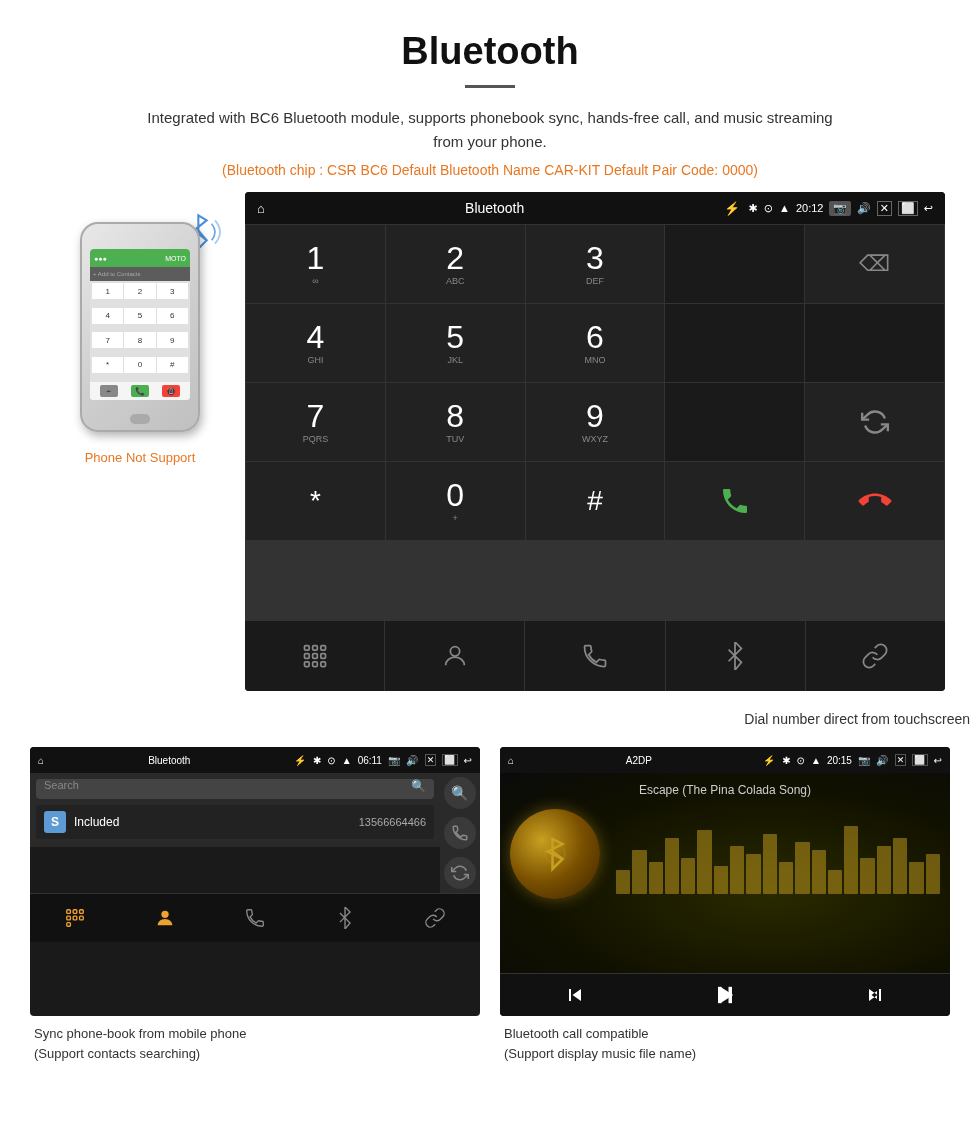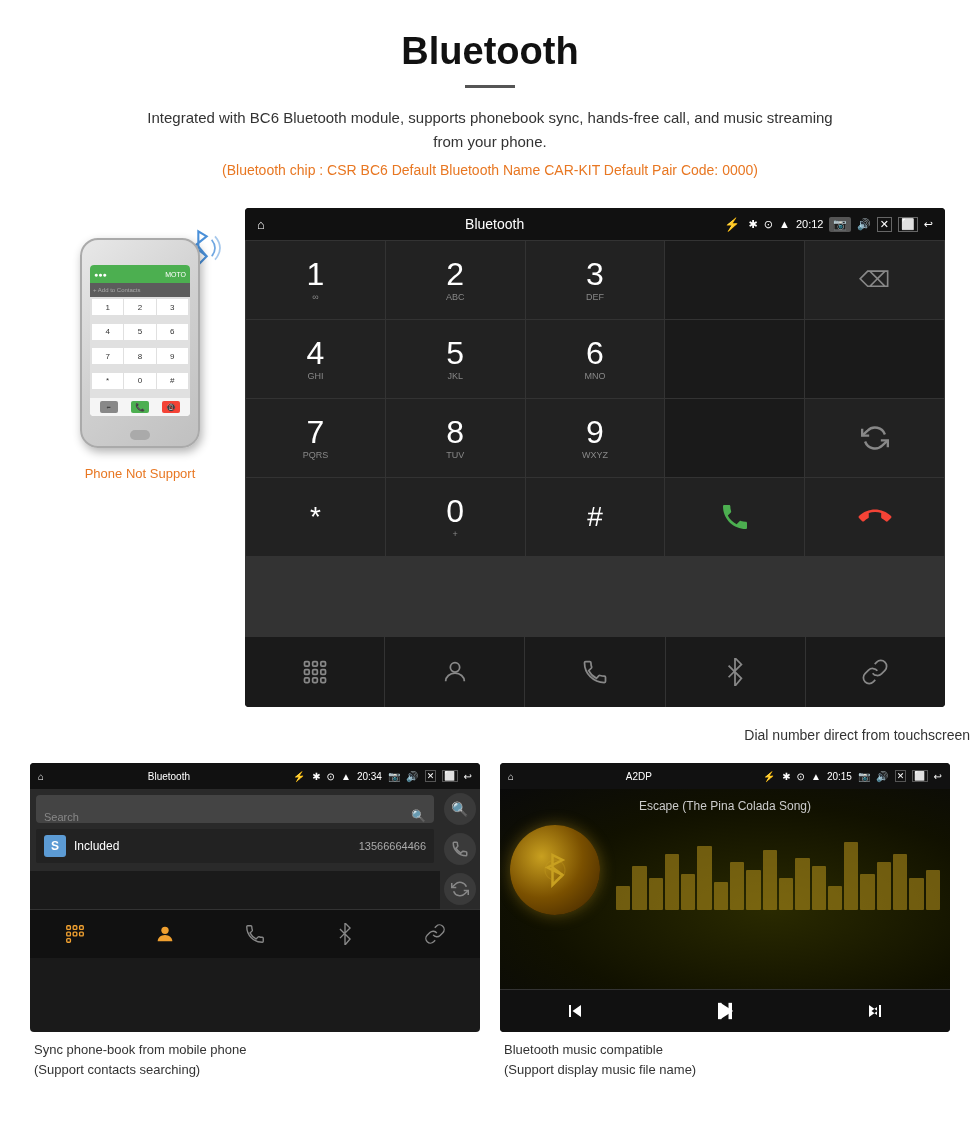--- a/index.html
+++ b/index.html
@@ -30,21 +30,21 @@
     .header-desc {
       font-size: 15px;
       color: #333;
       line-height: 1.6;
       max-width: 700px;
       margin: 0 auto 8px;
     }
     .header-specs {
       font-size: 14px;
       color: #e87722;
-      margin-bottom: 20px;
+      margin-bottom: 4px;
     }
 
     
     .middle-section {
       display: flex;
       align-items: flex-start;
       justify-content: center;
       gap: 0px;
       padding: 0 20px 10px;
     }
@@ -283,23 +283,23 @@
       gap: 6px;
     }
     .pb-status-bar .pb-title { flex: 1; text-align: center; }
     .pb-content {
       background: #2a2a2a;
       padding: 6px;
     }
     .pb-search {
       background: #444;
       border-radius: 4px;
-      height: 28px;
-      display: flex;
-      align-items: flex-end;
+      height: 20px;
+      display: flex;
+      align-items: flex-start;
       padding: 0 8px;
       margin-bottom: 6px;
     }
     .pb-search-text { color: #888; font-size: 11px; flex: 1; }
     .pb-contact-row {
       display: flex;
       align-items: center;
       background: #222;
       padding: 6px 8px;
       border-radius: 2px;
@@ -653,21 +653,21 @@
   <div class="bottom-screenshot">
     <div class="screenshot-img">
 
       <div class="pb-status-bar">
         <span>⌂</span>
         <span class="pb-title">Bluetooth</span>
         <span>⚡</span>
         <span>✱</span>
         <span>⊙</span>
         <span>▲</span>
-        <span>20:34</span>
+        <span>06:11</span>
         <span>📷</span>
         <span>🔊</span>
         <span style="border:1px solid #555;padding:0 1px;font-size:9px;">✕</span>
         <span style="border:1px solid #555;padding:0 1px;font-size:9px;">⬜</span>
         <span>↩</span>
       </div>
 
       <div class="pb-main-area">
         <div class="pb-list-area">
           <div class="pb-content">
@@ -817,17 +817,17 @@
         </div>
         <div class="music-ctrl-btn">
           <svg viewBox="0 0 24 24" fill="#fff" width="24" height="24">
             <path d="M6 18l8.5-6L6 6v12zm2.5-6L14 8v8l-5.5-4z"></path>
               <path d="M16 6h2v12h-2z"></path>
           </svg>
         </div>
       </div>
     </div>
     <div class="screenshot-caption">
-      <span>Bluetooth music compatible</span><br>
+      <span>Bluetooth call compatible</span><br>
       <span>(Support display music file name)</span>
     </div>
   </div>
 </div>
 
 </body></html>

